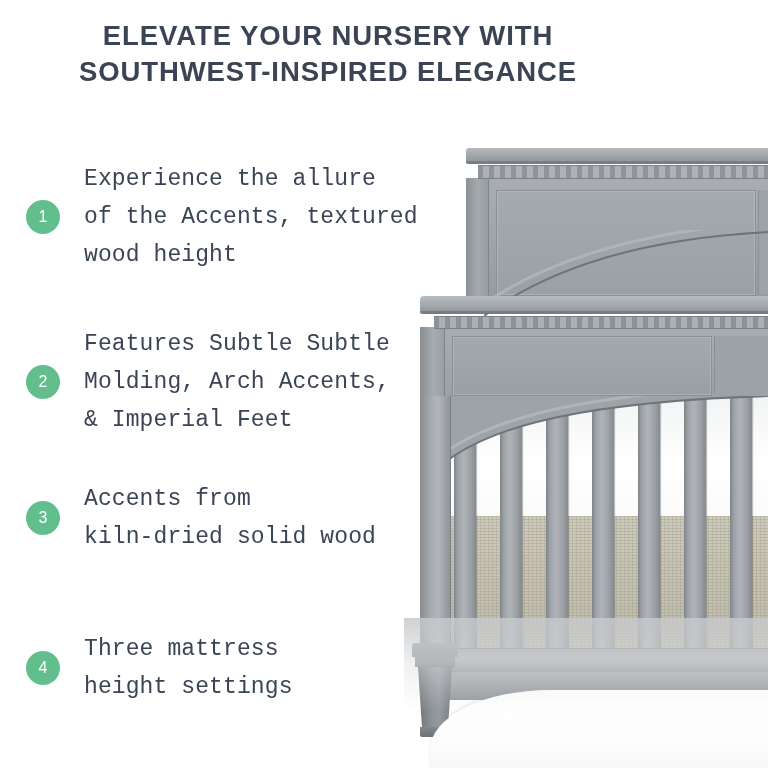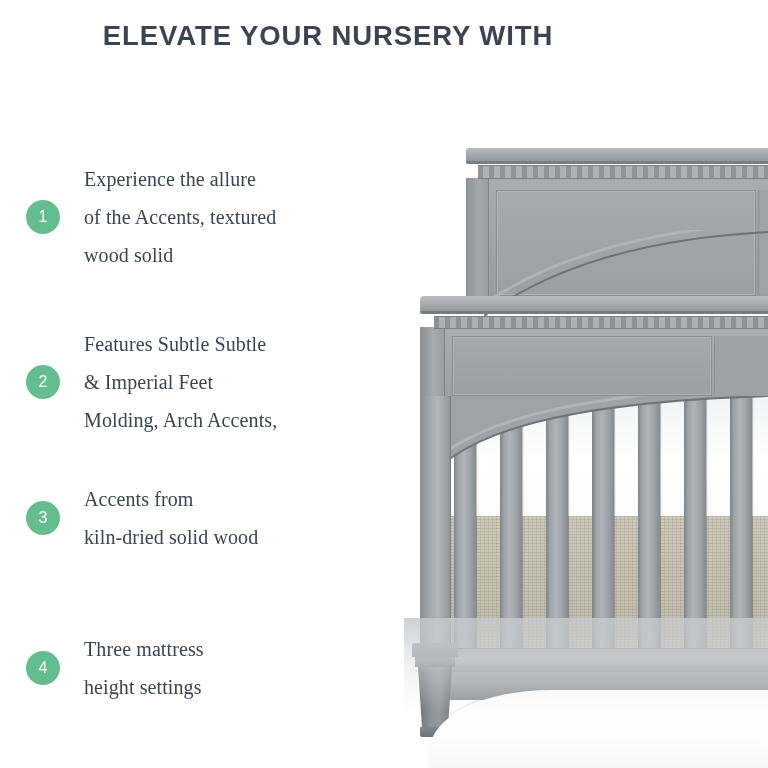--- a/index.html
+++ b/index.html
@@ -67,22 +67,22 @@
     font-size: 16px;
     font-weight: normal;
     line-height: 34px;
     text-align: center;
     user-select: none;
   }
 
   .feature-text {
     flex: 1 1 auto;
     color: #3a4454;
-    font-family: Liberation Serif, serif;
-    font-size: 20px;
+    font-family: Liberation Mono, monospace;
+    font-size: 23px;
     font-weight: normal;
     line-height: 38px;
     letter-spacing: 0.1px;
   }
   .feature-text .tline { display: block; white-space: nowrap; }
 
   
   .crib {
     position: absolute;
     left: 404px;
@@ -317,39 +317,40 @@
     box-shadow: 0 -2px 3px rgba(150,152,156,0.20);
   }
 </style>
 </head>
 <body>
 
 <div id="page">
 
   <div class="heading">
     <span class="line">ELEVATE YOUR NURSERY WITH</span>
+    <span class="line">SOUTHWEST-INSPIRED ELEGANCE</span>
   </div>
 
   <div class="features">
 
     <div class="feature feature-1">
       <div class="badge">1</div>
       <div class="feature-text">
         <span class="tline">Experience the allure</span>
         <span class="tline">of the Accents, textured</span>
-        <span class="tline">wood solid</span>
+        <span class="tline">wood height</span>
       </div>
     </div>
 
     <div class="feature feature-2">
       <div class="badge">2</div>
       <div class="feature-text">
         <span class="tline">Features Subtle Subtle</span>
+        <span class="tline">Molding, Arch Accents,</span>
         <span class="tline">&amp; Imperial Feet</span>
-        <span class="tline">Molding, Arch Accents,</span>
       </div>
     </div>
 
     <div class="feature feature-3">
       <div class="badge">3</div>
       <div class="feature-text">
         <span class="tline">Accents from</span>
         <span class="tline">kiln-dried solid wood</span>
       </div>
     </div>

